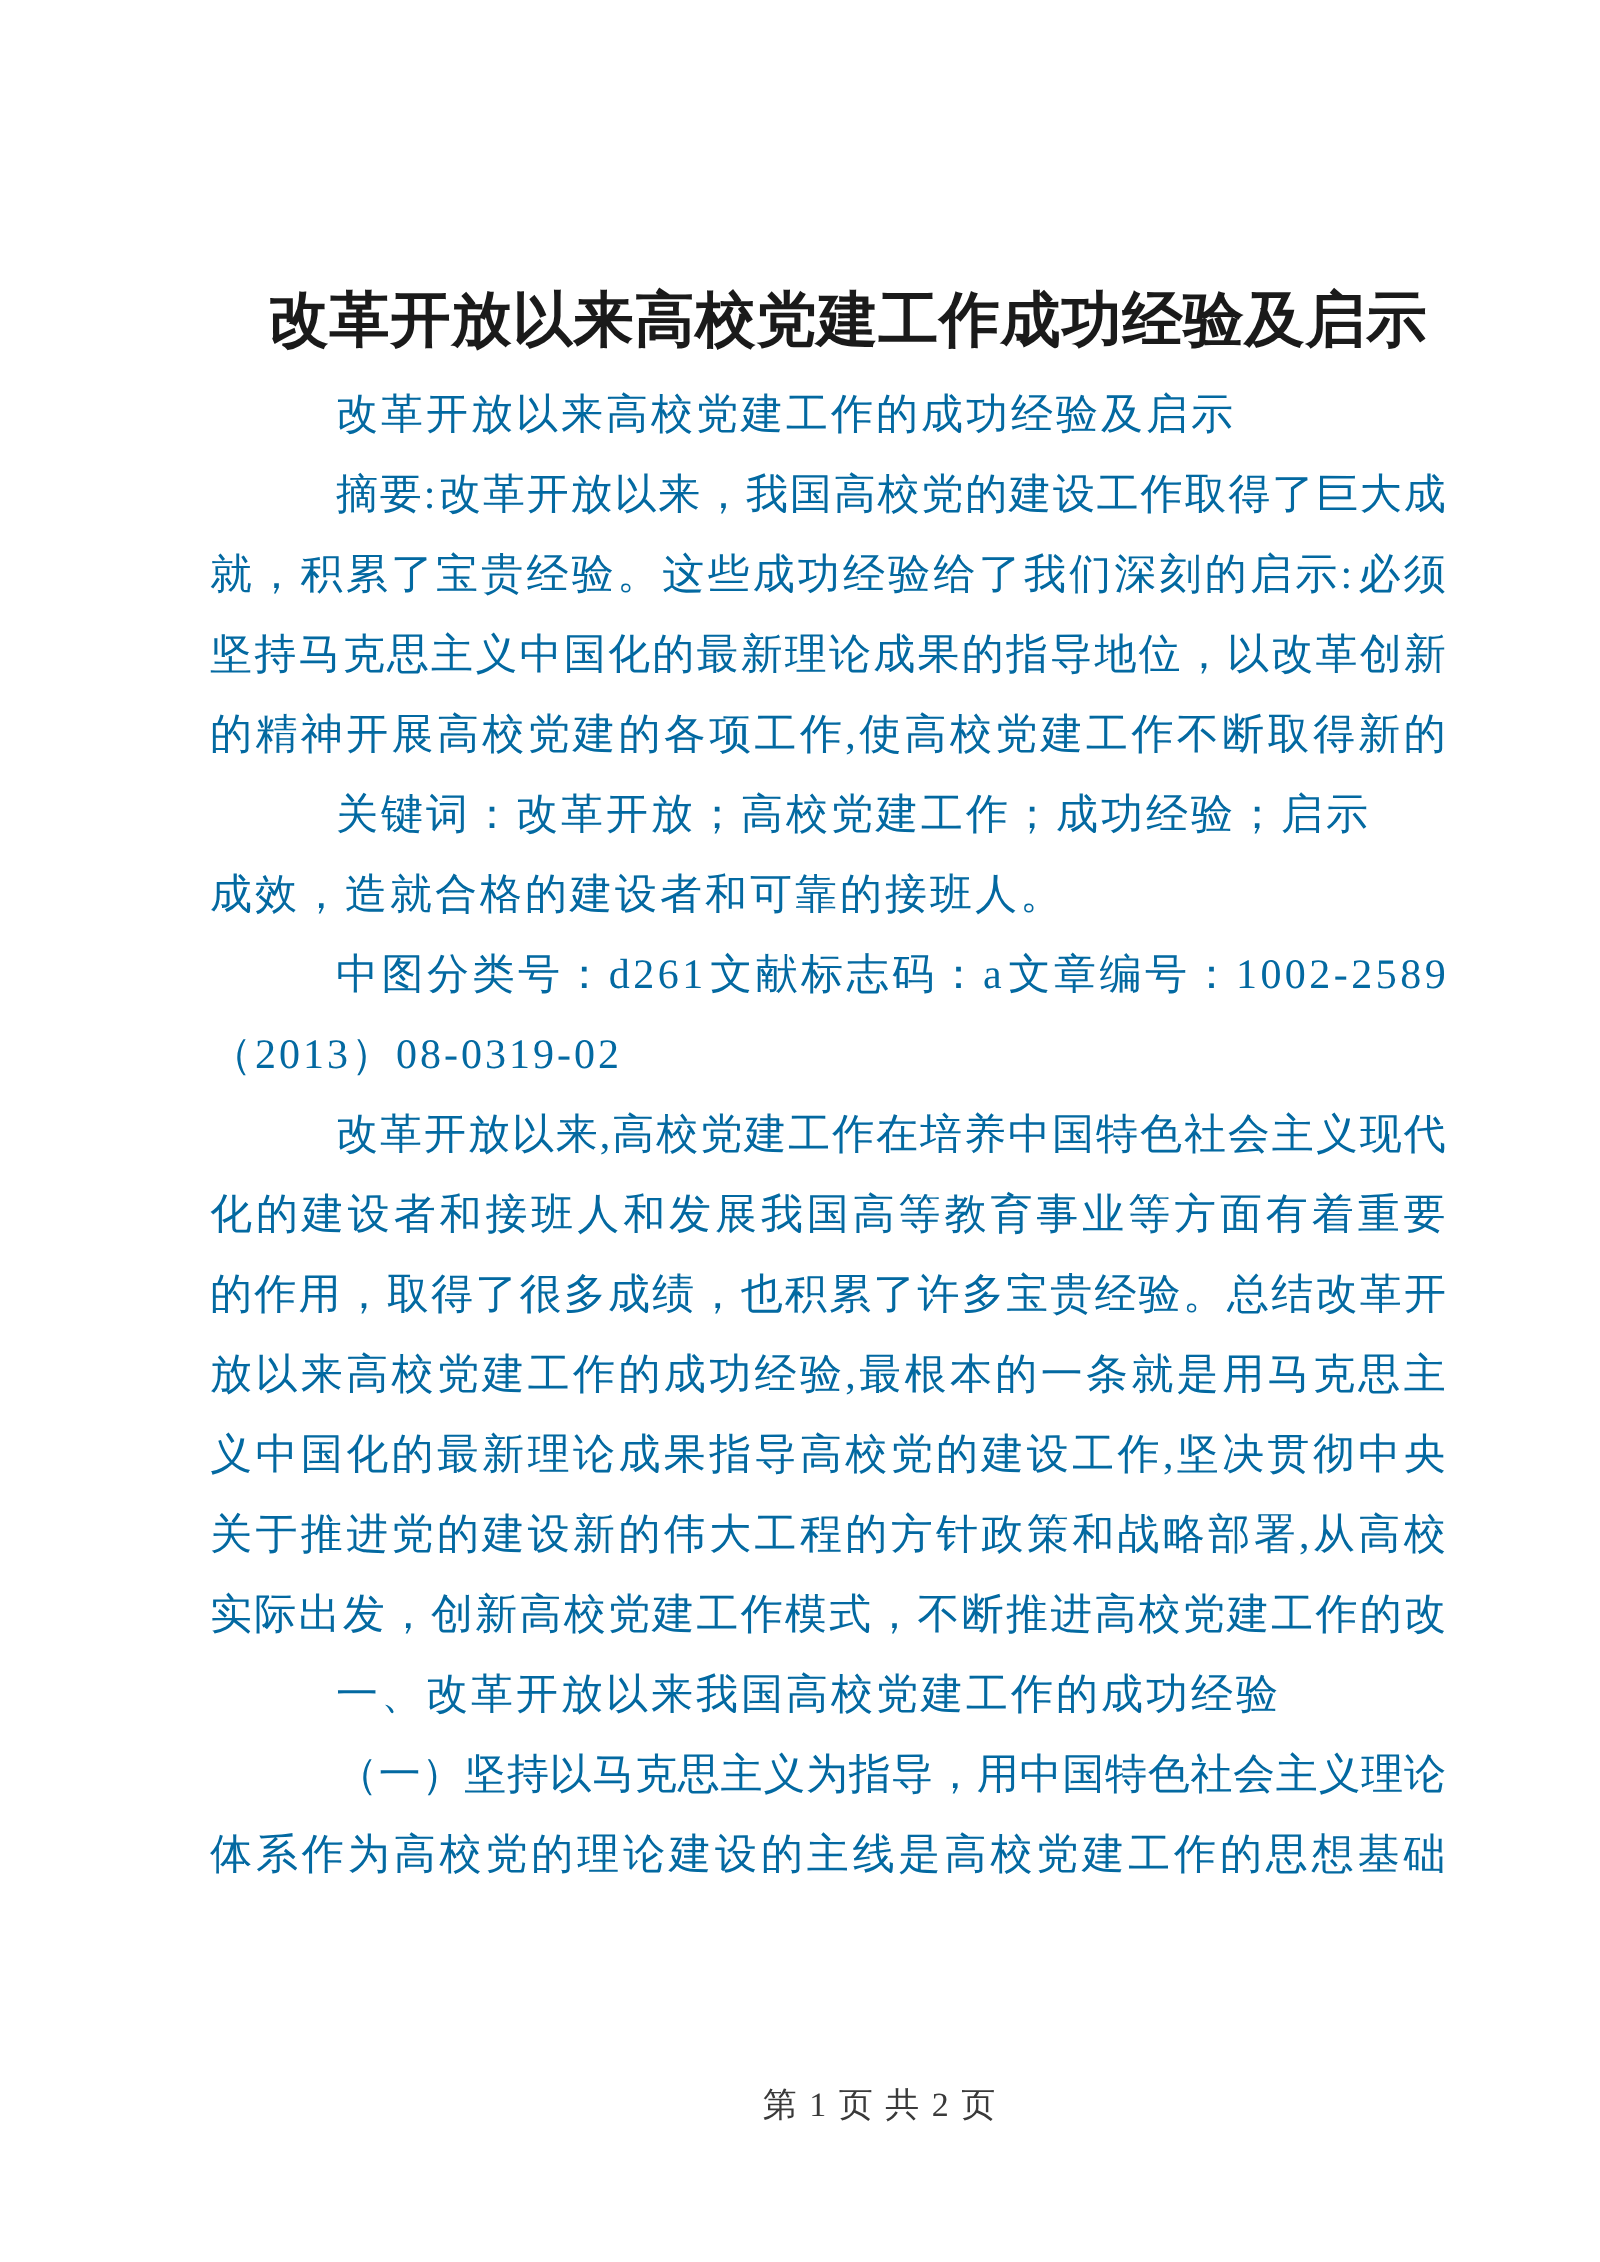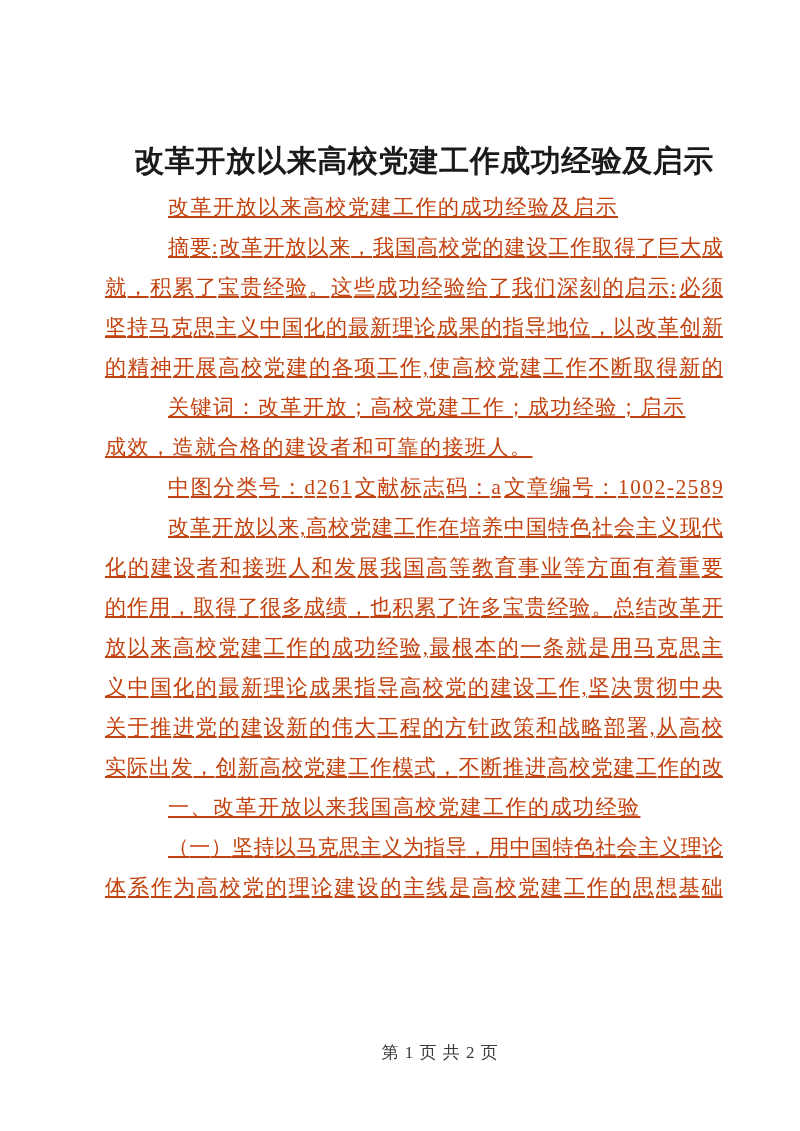--- a/index.html
+++ b/index.html
@@ -39,22 +39,21 @@
   }
   .text-line {
     box-sizing: border-box;
     width: 618px;
     height: 40px;
     line-height: 40px;
     font-size: 21px;
     letter-spacing: 1.5px;
     white-space: pre;
     overflow: visible;
-    color: #c2410c;
-    text-decoration: underline;
+    color: #0369a1;
   }
   .text-line.indent {
     padding-left: 63px;
   }
   
   .text-line.fill {
     display: flex;
     justify-content: space-between;
     letter-spacing: 0;
     white-space: normal;
@@ -236,20 +235,21 @@
         <span>1</span>
         <span>0</span>
         <span>0</span>
         <span>2</span>
         <span>-</span>
         <span>2</span>
         <span>5</span>
         <span>8</span>
         <span>9</span>
       </div>
+      <div class="text-line">（2013）08-0319-02</div>
       <div class="text-line indent fill">
         <span>改</span>
         <span>革</span>
         <span>开</span>
         <span>放</span>
         <span>以</span>
         <span>来</span>
         <span>,</span>
         <span>高</span>
         <span>校</span>

